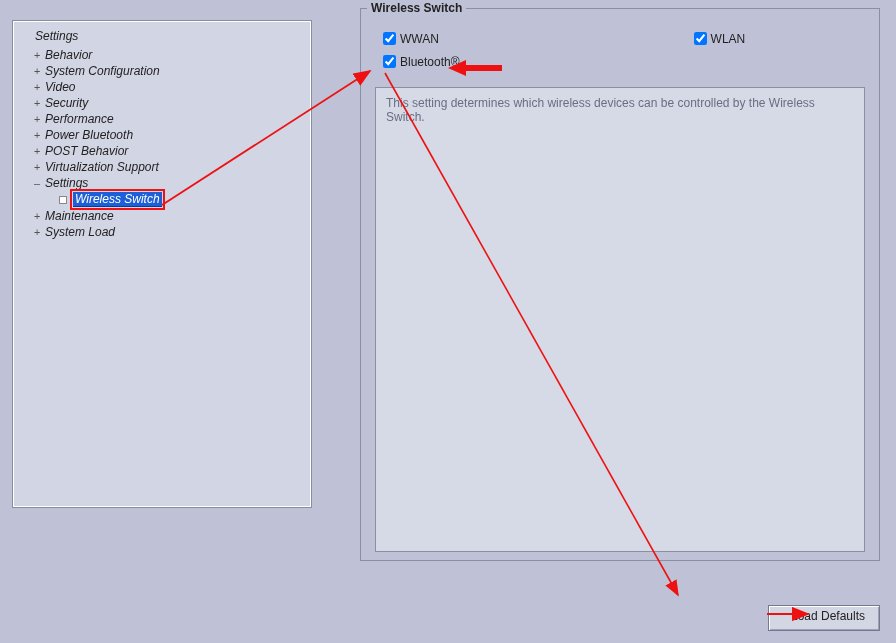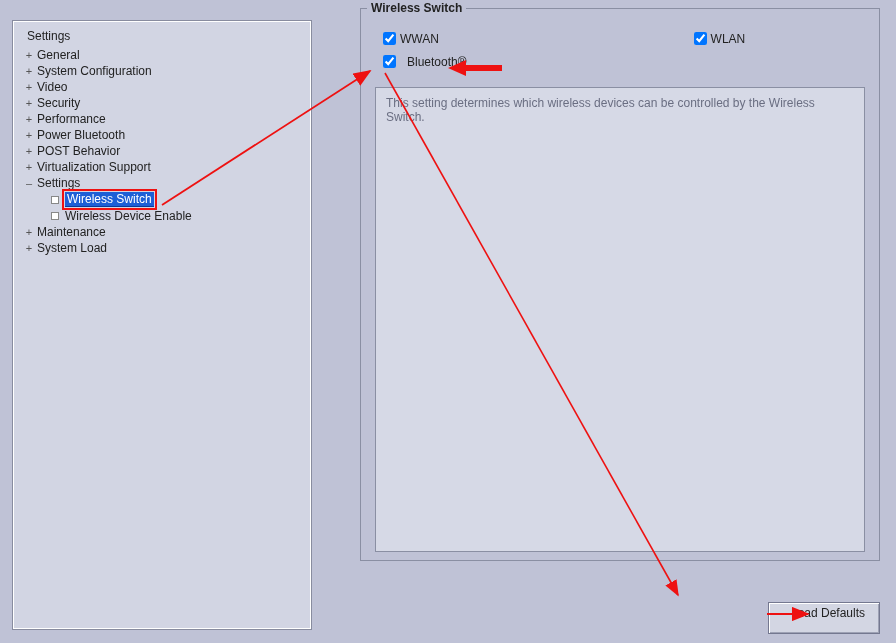--- a/index.html
+++ b/index.html
@@ -10,26 +10,27 @@
     font-family: Arial, Helvetica, sans-serif;
     font-size:12px;
     color:#222;
     position:relative;
     overflow:hidden;
   }
 
   
   .tree-panel {
     position:absolute; left:12px; top:20px;
-    width:300px; height:610px;
+    width:300px; height:488px;
     background:#d2d5e3;
     border:1px solid #888c9f;
     box-shadow: inset -1px -1px 0 #fff, inset 1px 1px 0 #fff;
-    padding:6px 10px;
+    padding:6px 18px;
     overflow:auto;
+    font-style:italic;
   }
   .tree-title { margin:2px 0 4px 4px; }
   .tree-item {
     display:flex; align-items:center;
     padding:1px 0;
     cursor:default;
     user-select:none;
   }
   .tree-icon {
     width:12px; text-align:center;
@@ -86,21 +87,21 @@
     padding:8px 10px;
     color:#6a6e82;
   }
 
   
   .btnbar {
     position:absolute; left:20px; right:4px; bottom:0; height:34px;
     display:flex; justify-content:flex-end; gap:34px; align-items:center;
   }
   .btn {
-    width:112px; height:32px;
+    width:112px; height:26px;
     background:#d3d6e3;
     border:1px solid #747890;
     box-shadow: inset 1px 1px 0 #fff, inset -1px -1px 0 #9ea2b5;
     text-align:center; line-height:20px;
     cursor:default;
     padding-left:8px;
   }
 
   
   .overlay {
@@ -109,21 +110,21 @@
   }
 </style>
 </head>
 <body>
 
 <div class="tree-panel">
   <div class="tree-title">Settings</div>
 
   <div class="tree-item">
     <span class="tree-icon">+</span>
-    <span class="tree-label">General</span>
+    <span class="tree-label">Behavior</span>
   </div>
   <div class="tree-item">
     <span class="tree-icon">+</span>
     <span class="tree-label">System Configuration</span>
   </div>
   <div class="tree-item">
     <span class="tree-icon">+</span>
     <span class="tree-label">Video</span>
   </div>
   <div class="tree-item">
@@ -146,24 +147,20 @@
     <span class="tree-icon">+</span>
     <span class="tree-label">Virtualization Support</span>
   </div>
   <div class="tree-item">
     <span class="tree-icon">–</span>
     <span class="tree-label">Settings</span>
   </div>
     <div class="tree-child">
       <span class="tree-box"></span>
       <span class="tree-label sel red-rect">Wireless Switch</span>
-    </div>
-    <div class="tree-child">
-      <span class="tree-box"></span>
-      <span class="tree-label">Wireless Device Enable</span>
     </div>
   <div class="tree-item">
     <span class="tree-icon">+</span>
     <span class="tree-label">Maintenance</span>
   </div>
   <div class="tree-item">
     <span class="tree-icon">+</span>
     <span class="tree-label">System Load</span>
   </div>
 </div>
@@ -177,21 +174,21 @@
       <label class="check">
         <input type="checkbox" checked="" style="">
         <span>WWAN</span>
       </label>
       <span class="check-gap"></span>
       <label class="check">
         <input type="checkbox" checked="" style="">
         <span>WLAN</span>
       </label>
       <br>
-      <label class="check" style="margin-top:4px;gap:7px;">
+      <label class="check" style="margin-top:4px;">
         <input type="checkbox" checked="" style="">
         <span>Bluetooth®</span>
       </label>
     </div>
 
     <div class="desc-box">
       <span>This setting determines which wireless devices can be controlled by the Wireless Switch.</span>
     </div>
   </div>
 

